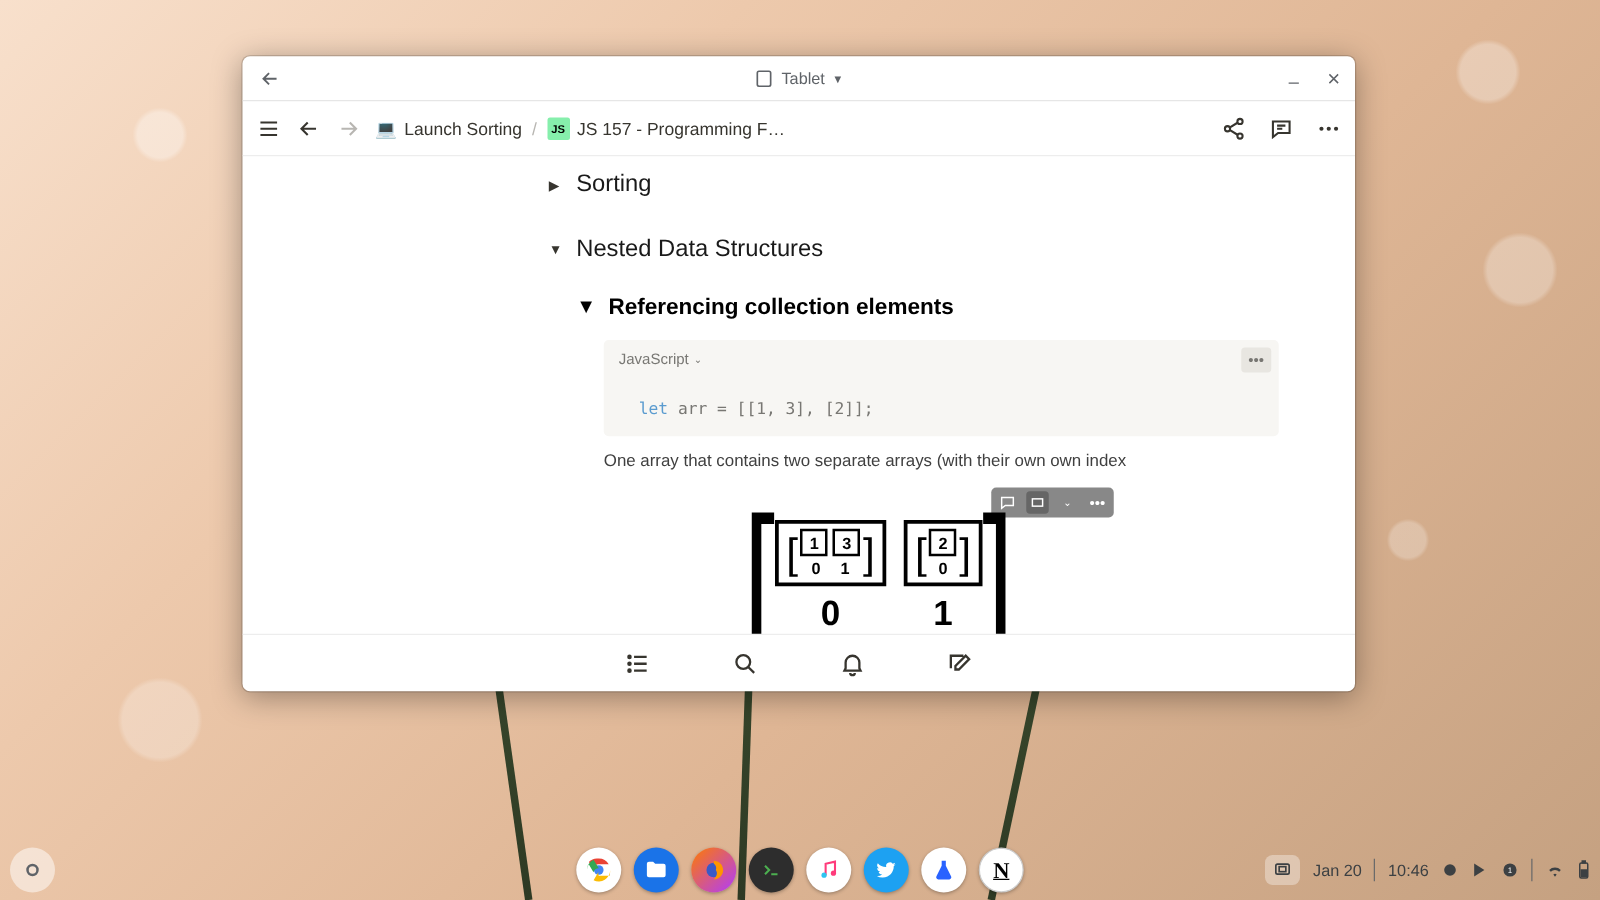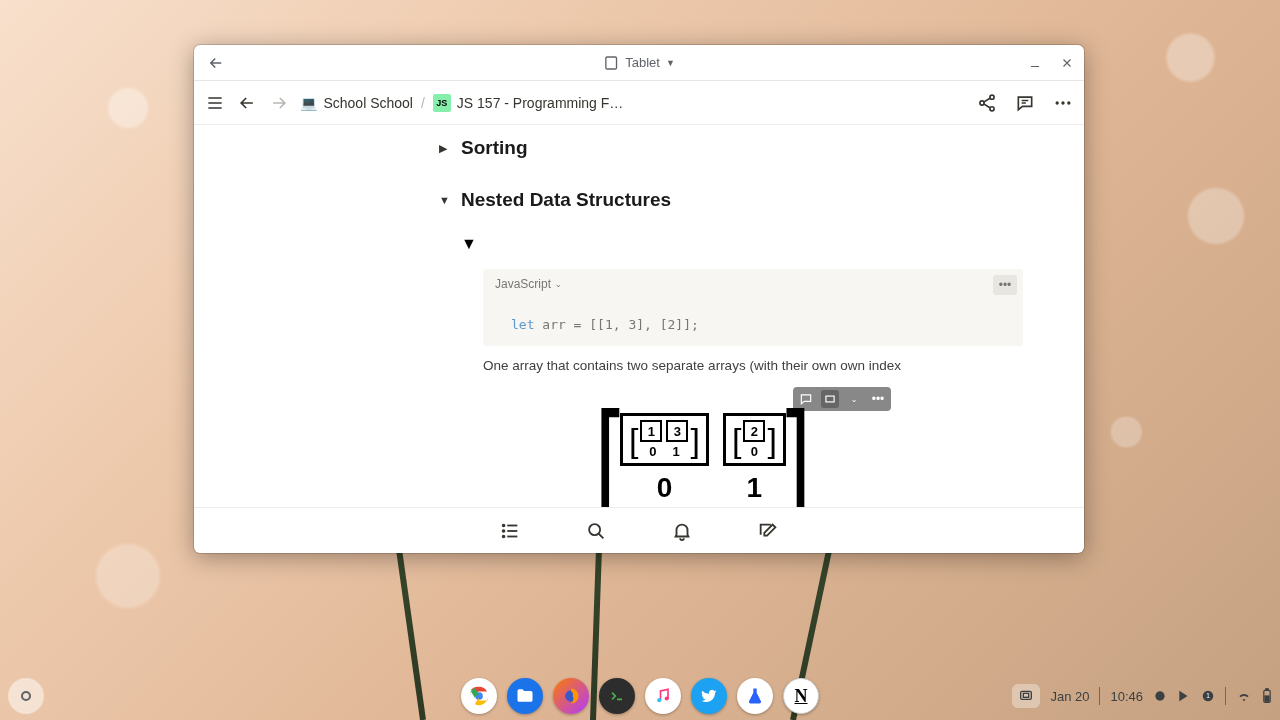--- a/index.html
+++ b/index.html
@@ -58,21 +58,21 @@
 .bc-lap { font-size:14px; }
 .toolbar .spacer { flex:1; }
 .toolbar .right-icons { display:flex; gap:16px; }
 
 .content {
   flex:1; overflow:hidden; padding: 12px 0 0 0;
 }
 .doc { margin: 0 auto; width: 700px; padding-left: 150px; }
 .toggle-row { display:flex; align-items:center; gap:10px; margin-bottom:18px; }
 .toggle-row .tri { width:12px; font-size:11px; color:#37352f; cursor:pointer; }
-.h1 { font-weight:700; font-size:19px; color:#1a1a1a; }
+.h1 { font-weight:400; font-size:19px; color:#1a1a1a; }
 .sub { margin-left: 22px; }
 .h2row { display:flex; align-items:center; gap:10px; margin: 24px 0 16px; }
 .h2 { font-weight:700; font-size:18px; }
 
 .code-block {
   background:#f7f6f3; border-radius:4px; padding:8px 12px 14px; margin-left:22px; width:540px; position:relative;
 }
 .code-lang { font-size:12px; color:#787773; display:flex; align-items:center; gap:4px; cursor:pointer; }
 .code-menu { position:absolute; top:6px; right:6px; background:#e8e6e1; border-radius:3px; width:24px; height:20px; display:flex; align-items:center; justify-content:center; font-size:12px; color:#787773; cursor:pointer; }
 .code-pre { font-family: ui-monospace, SFMono-Regular, Menlo, monospace; font-size:13px; margin-top:26px; padding-left:16px; white-space:pre; }
@@ -170,21 +170,21 @@
         </svg>
     </div>
     <div class="icn dis">
       <svg width="20" height="20" viewBox="0 0 24 24" stroke="currentColor" stroke-width="2" fill="none">
           <path d="M5 12h14M13 6l6 6-6 6"></path>
         </svg>
     </div>
     <div class="breadcrumb">
       <div class="bc-item">
         <span class="bc-lap">💻</span>
-        <span>School School</span>
+        <span>Launch Sorting</span>
       </div>
       <span class="bc-sep">/</span>
       <div class="bc-item">
         <span class="bc-js">JS</span>
         <span>JS 157 - Programming F…</span>
       </div>
     </div>
     <div class="spacer"></div>
     <div class="right-icons">
       <div class="icn">
@@ -219,20 +219,21 @@
       </div>
 
       <div class="toggle-row" style="margin-top:30px;">
         <span class="tri">▼</span>
         <span class="h1">Nested Data Structures</span>
       </div>
 
       <div class="sub">
         <div class="h2row">
           <span class="tri">▼</span>
+          <span class="h2">Referencing collection elements</span>
         </div>
 
         <div class="code-block">
           <div class="code-lang">
             <span>JavaScript</span>
             <span style="font-size:8px;">⌄</span>
           </div>
           <div class="code-menu">•••</div>
           <div class="code-pre"><span class="tk-kw">let</span> <span class="tk-id">arr</span><span class="tk-pn"> = [[1, 3], [2]];</span></div>
         </div>

